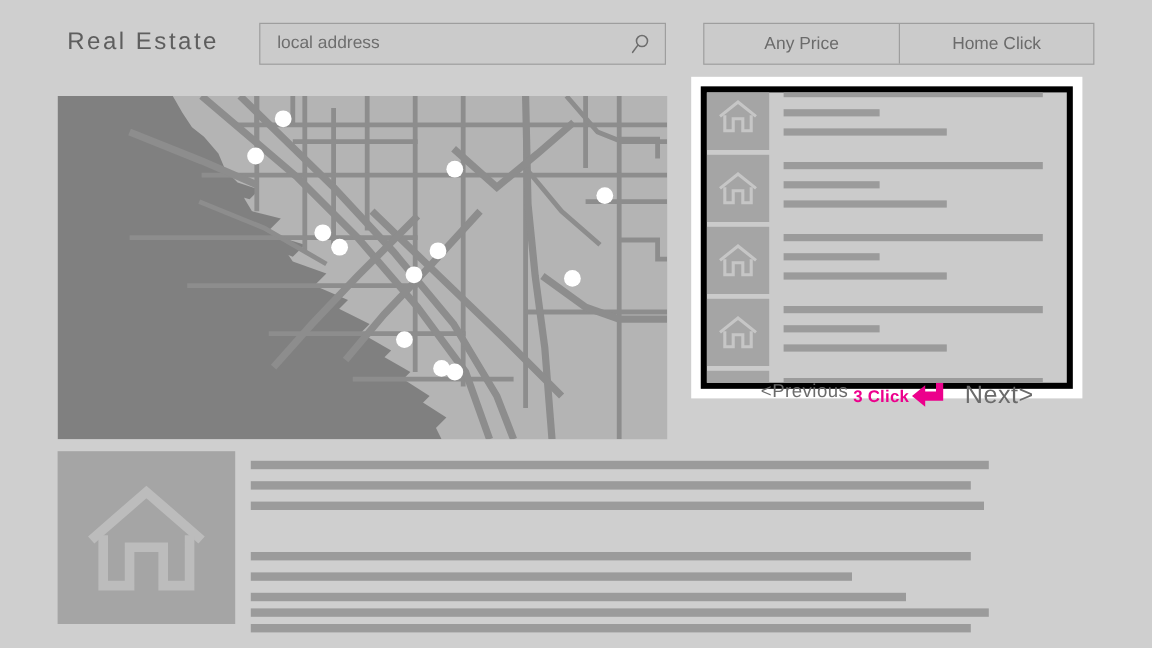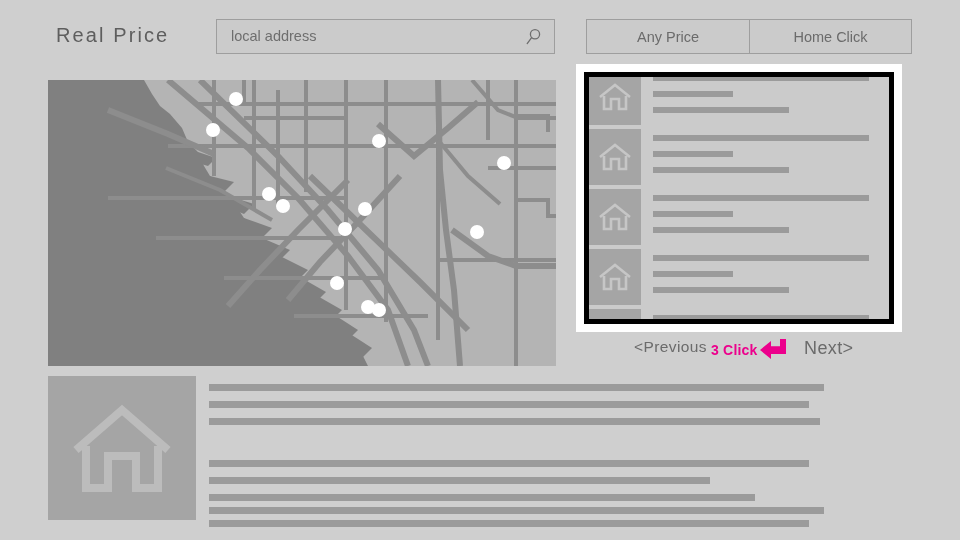--- a/index.html
+++ b/index.html
@@ -162,39 +162,39 @@
     position: absolute;
     height: 6px;
     background: #9b9b9b;
     left: 12px;
   }
 
   
   .pagination {
     position: absolute;
     left: 576px;
-    top: 336px;
+    top: 316px;
     width: 326px;
     height: 28px;
   }
   .page-prev {
     position: absolute;
     left: 58px;
     top: 2px;
     font-size: 15.5px;
     color: #6b6b6b;
     letter-spacing: 0.4px;
     white-space: nowrap;
     cursor: pointer;
   }
   .page-next {
     position: absolute;
     left: 228px;
     top: 2px;
-    font-size: 18px;
+    font-size: 21px;
     color: #6b6b6b;
     letter-spacing: 0.4px;
     white-space: nowrap;
     cursor: pointer;
   }
   .click-annotation {
     position: absolute;
     left: 135px;
     top: 3px;
     display: flex;
@@ -246,21 +246,21 @@
     background: #9b9b9b;
     left: 161px;
   }
 </style>
 </head>
 <body>
 
 <div class="root">
 
   <div class="header">
-    <div class="brand-title">Real Price</div>
+    <div class="brand-title">Real Estate</div>
 
     <div class="search-box">
       <input class="search-input" type="text" placeholder="local address" style="">
       <span class="search-icon">
         <svg width="18" height="18" viewBox="0 0 18 18">
           <circle cx="11" cy="6.2" r="4.6" fill="none" stroke="#6e6e6e" stroke-width="1.3"></circle>
           <line x1="7.6" y1="9.6" x2="3.2" y2="15.6" stroke="#6e6e6e" stroke-width="1.3" stroke-linecap="round"></line>
         </svg>
       </span>
     </div>

